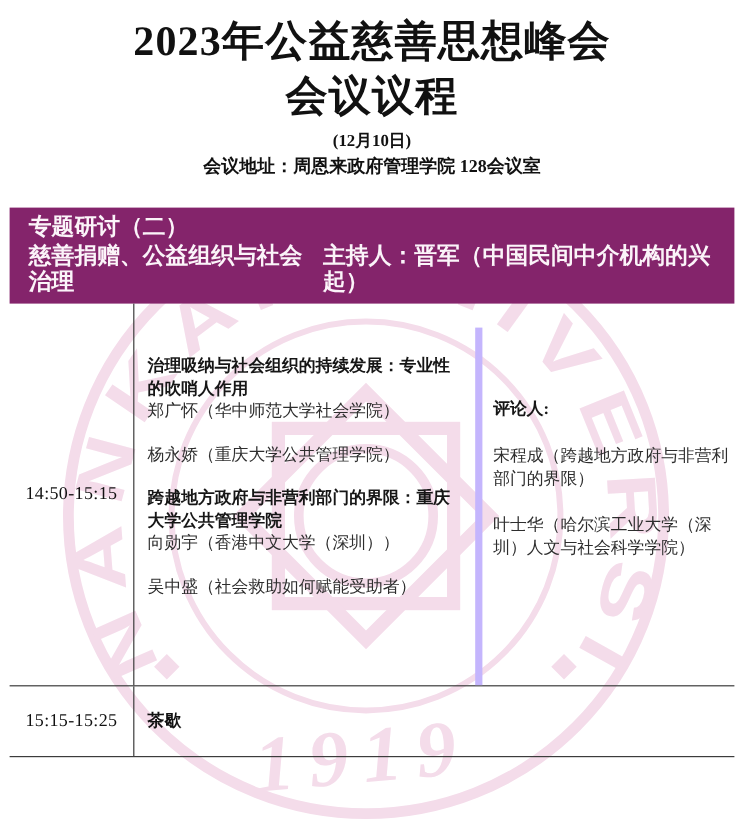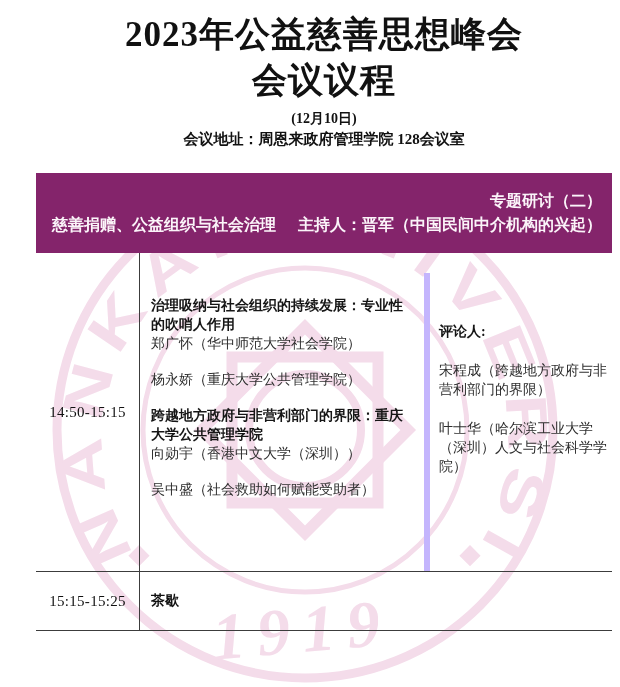--- a/index.html
+++ b/index.html
@@ -1,33 +1,32 @@
 <!DOCTYPE html>
 <html><head>
 <meta charset="utf-8">
 <style>
   html,body{margin:0;padding:0;background:#ffffff;}
   .page{
     position:relative;width:620px;height:687px;overflow:hidden;
     font-family:"Liberation Serif","DejaVu Serif",serif;color:#111;background:#fff;
   }
   .watermark{position:absolute;top:0;left:0;z-index:0;}
-  .content{position:relative;z-index:1;padding-left:28px;}
+  .content{position:relative;z-index:1;}
 
   header{text-align:center;padding-top:12px;}
   .title-line{font-size:35px;font-weight:bold;line-height:46px;letter-spacing:1px;}
   .event-date{font-size:14px;font-weight:bold;margin-top:7px;line-height:15px;}
   .event-address{font-size:15px;font-weight:bold;margin-top:4px;line-height:18px;}
 
   .session-bar{
     margin:25px 8px 0 8px;height:80px;box-sizing:border-box;
-    color:#fbf4f9;font-weight:bold;font-size:16px;line-height:22px;
+    color:#fbf4f9;font-weight:bold;font-size:19px;line-height:22px;
     display:flex;flex-direction:column;justify-content:center;gap:2px;
     padding:0 10px 0 16px;
-    text-align:right;
   }
   .bar-row{display:flex;justify-content:space-between;align-items:baseline;}
 
   .agenda{margin:0 8px;font-size:14px;}
   .row{display:flex;border-bottom:1px solid #3c3c3c;}
   .row-main{height:318px;}
   .row-break{height:58px;}
   .cell{box-sizing:border-box;}
   .cell.time{
     width:104px;flex:none;display:flex;align-items:center;justify-content:center;

